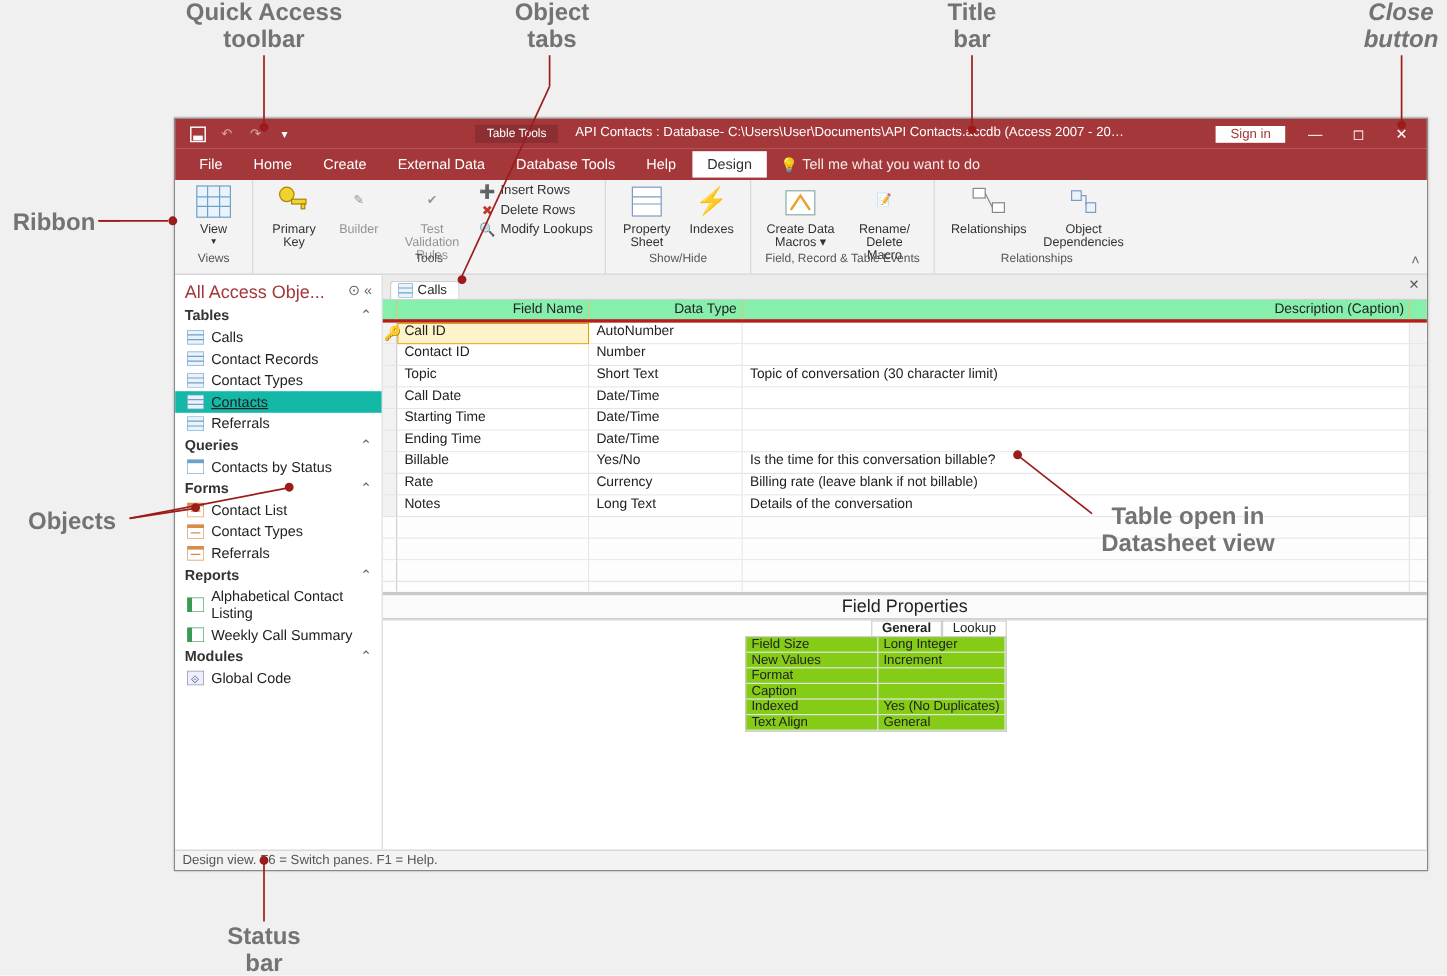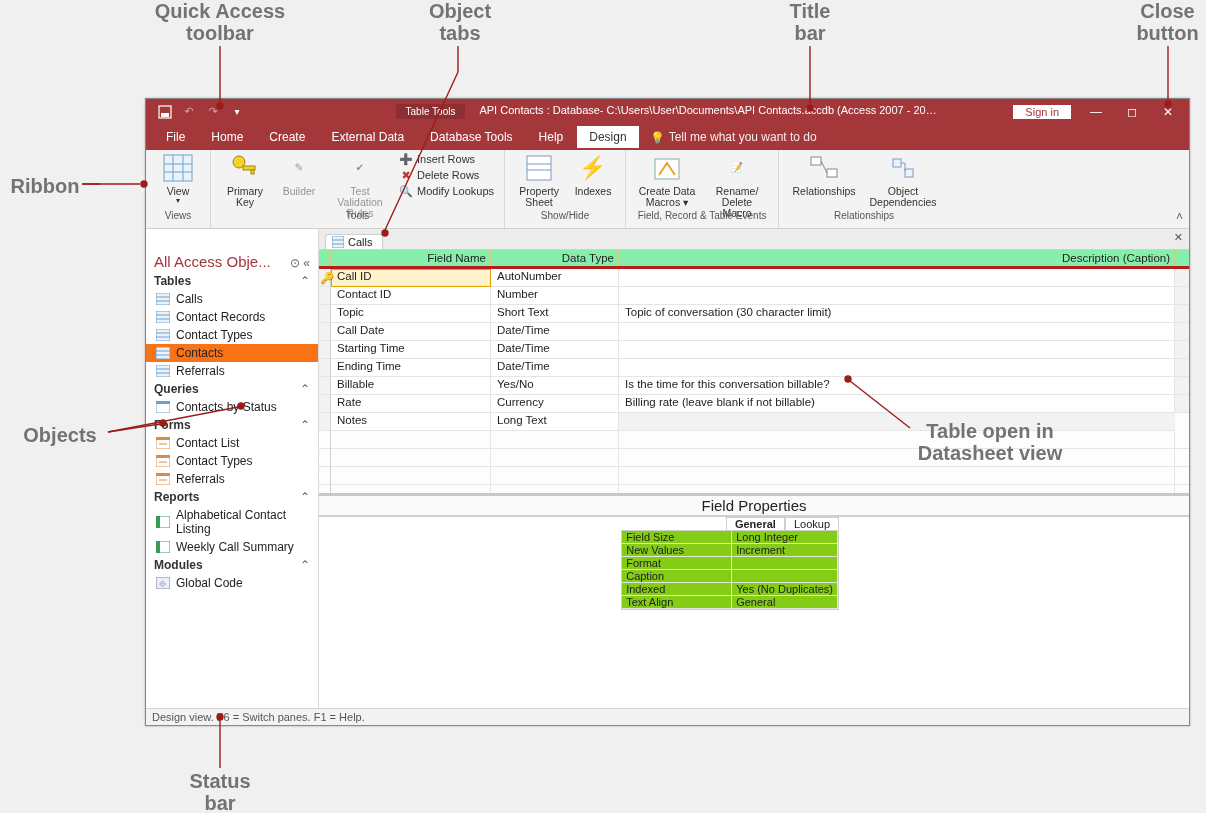--- a/index.html
+++ b/index.html
@@ -117,27 +117,27 @@
   .nav {
     width: 172px;
     border-right: 1px solid #d8d8d8;
     background:#fff;
     display:flex; flex-direction:column;
     font-size: 12px;
   }
   .nav-header {
     padding: 6px 8px 2px 8px;
     font-size: 15px; color:#a4373a;
-    display:flex; align-items:flex-end; justify-content:space-between;margin-top:18px;
+    display:flex; align-items:flex-start; justify-content:space-between;
   }
   .nav-header .chevs { font-size:12px; color:#666;}
   .nav-section { padding: 2px 8px; font-weight:700; color:#333; font-size:12px; display:flex; justify-content:space-between; cursor:pointer;}
   .nav-section .caret{ color:#666; font-weight:400;}
   .nav-item { padding: 2px 6px 2px 10px; display:flex; align-items:center; gap:6px; cursor:pointer; }
-  .nav-item.selected { background:#f97316; }
+  .nav-item.selected { background:#14b8a6;text-decoration:underline; }
   .nav-item .nicn { width:14px; height:12px; }
 
   
   .work { flex:1; display:flex; flex-direction:column; min-width:0;}
   .obj-tabs {
     height: 20px; background:#ececec; border-bottom:1px solid #d0d0d0; display:flex; align-items:flex-end; padding-left:6px; position:relative;
   }
   .obj-tab {
     background:#fff; border:1px solid #cfcfcf; border-bottom:none;
     padding: 1px 10px 1px 6px; font-size:11px; display:flex; align-items:center; gap:4px;
@@ -191,21 +191,21 @@
 
   
   svg { display:block; }
 </style>
 </head>
 <body>
 
 <div class="annotation" style="left:145px; top:0px; width:150px;">Quick Access toolbar</div>
 <div class="annotation" style="left:420px; top:0px; width:80px;">Object tabs</div>
 <div class="annotation" style="left:775px; top:0px; width:70px;">Title bar</div>
-<div class="annotation" style="left:1130px; top:0px; width:75px;">Close button</div>
+<div class="annotation" style="left:1130px; top:0px; width:75px;font-style:italic;">Close button</div>
 <div class="annotation" style="left:0px; top:175px; width:90px;">Ribbon</div>
 <div class="annotation" style="left:10px; top:424px; width:100px;">Objects</div>
 <div class="annotation" style="left:900px; top:420px; width:180px;">Table open in Datasheet view</div>
 <div class="annotation" style="left:180px; top:770px; width:80px;">Status bar</div>
 
 <svg class="overlay" width="1206" height="813">
   <g stroke="#9c1c1c" stroke-width="1.4" fill="#9c1c1c">
 
     <line x1="220" y1="46" x2="220" y2="102"></line>
       <circle cx="220" cy="106" r="3"></circle>
@@ -639,20 +639,21 @@
               <div class="sel"></div>
               <div>Rate</div>
               <div>Currency</div>
               <div>Billing rate (leave blank if not billable)</div>
               <div></div>
             </div>
             <div class="grow">
               <div class="sel"></div>
               <div>Notes</div>
               <div>Long Text</div>
+              <div>Details of the conversation</div>
               <div></div>
             </div>
             <div class="blanks">
               <div class="grow">
                 <div class="sel"></div>
                 <div></div>
                 <div></div>
                 <div></div>
                 <div></div>
               </div>

